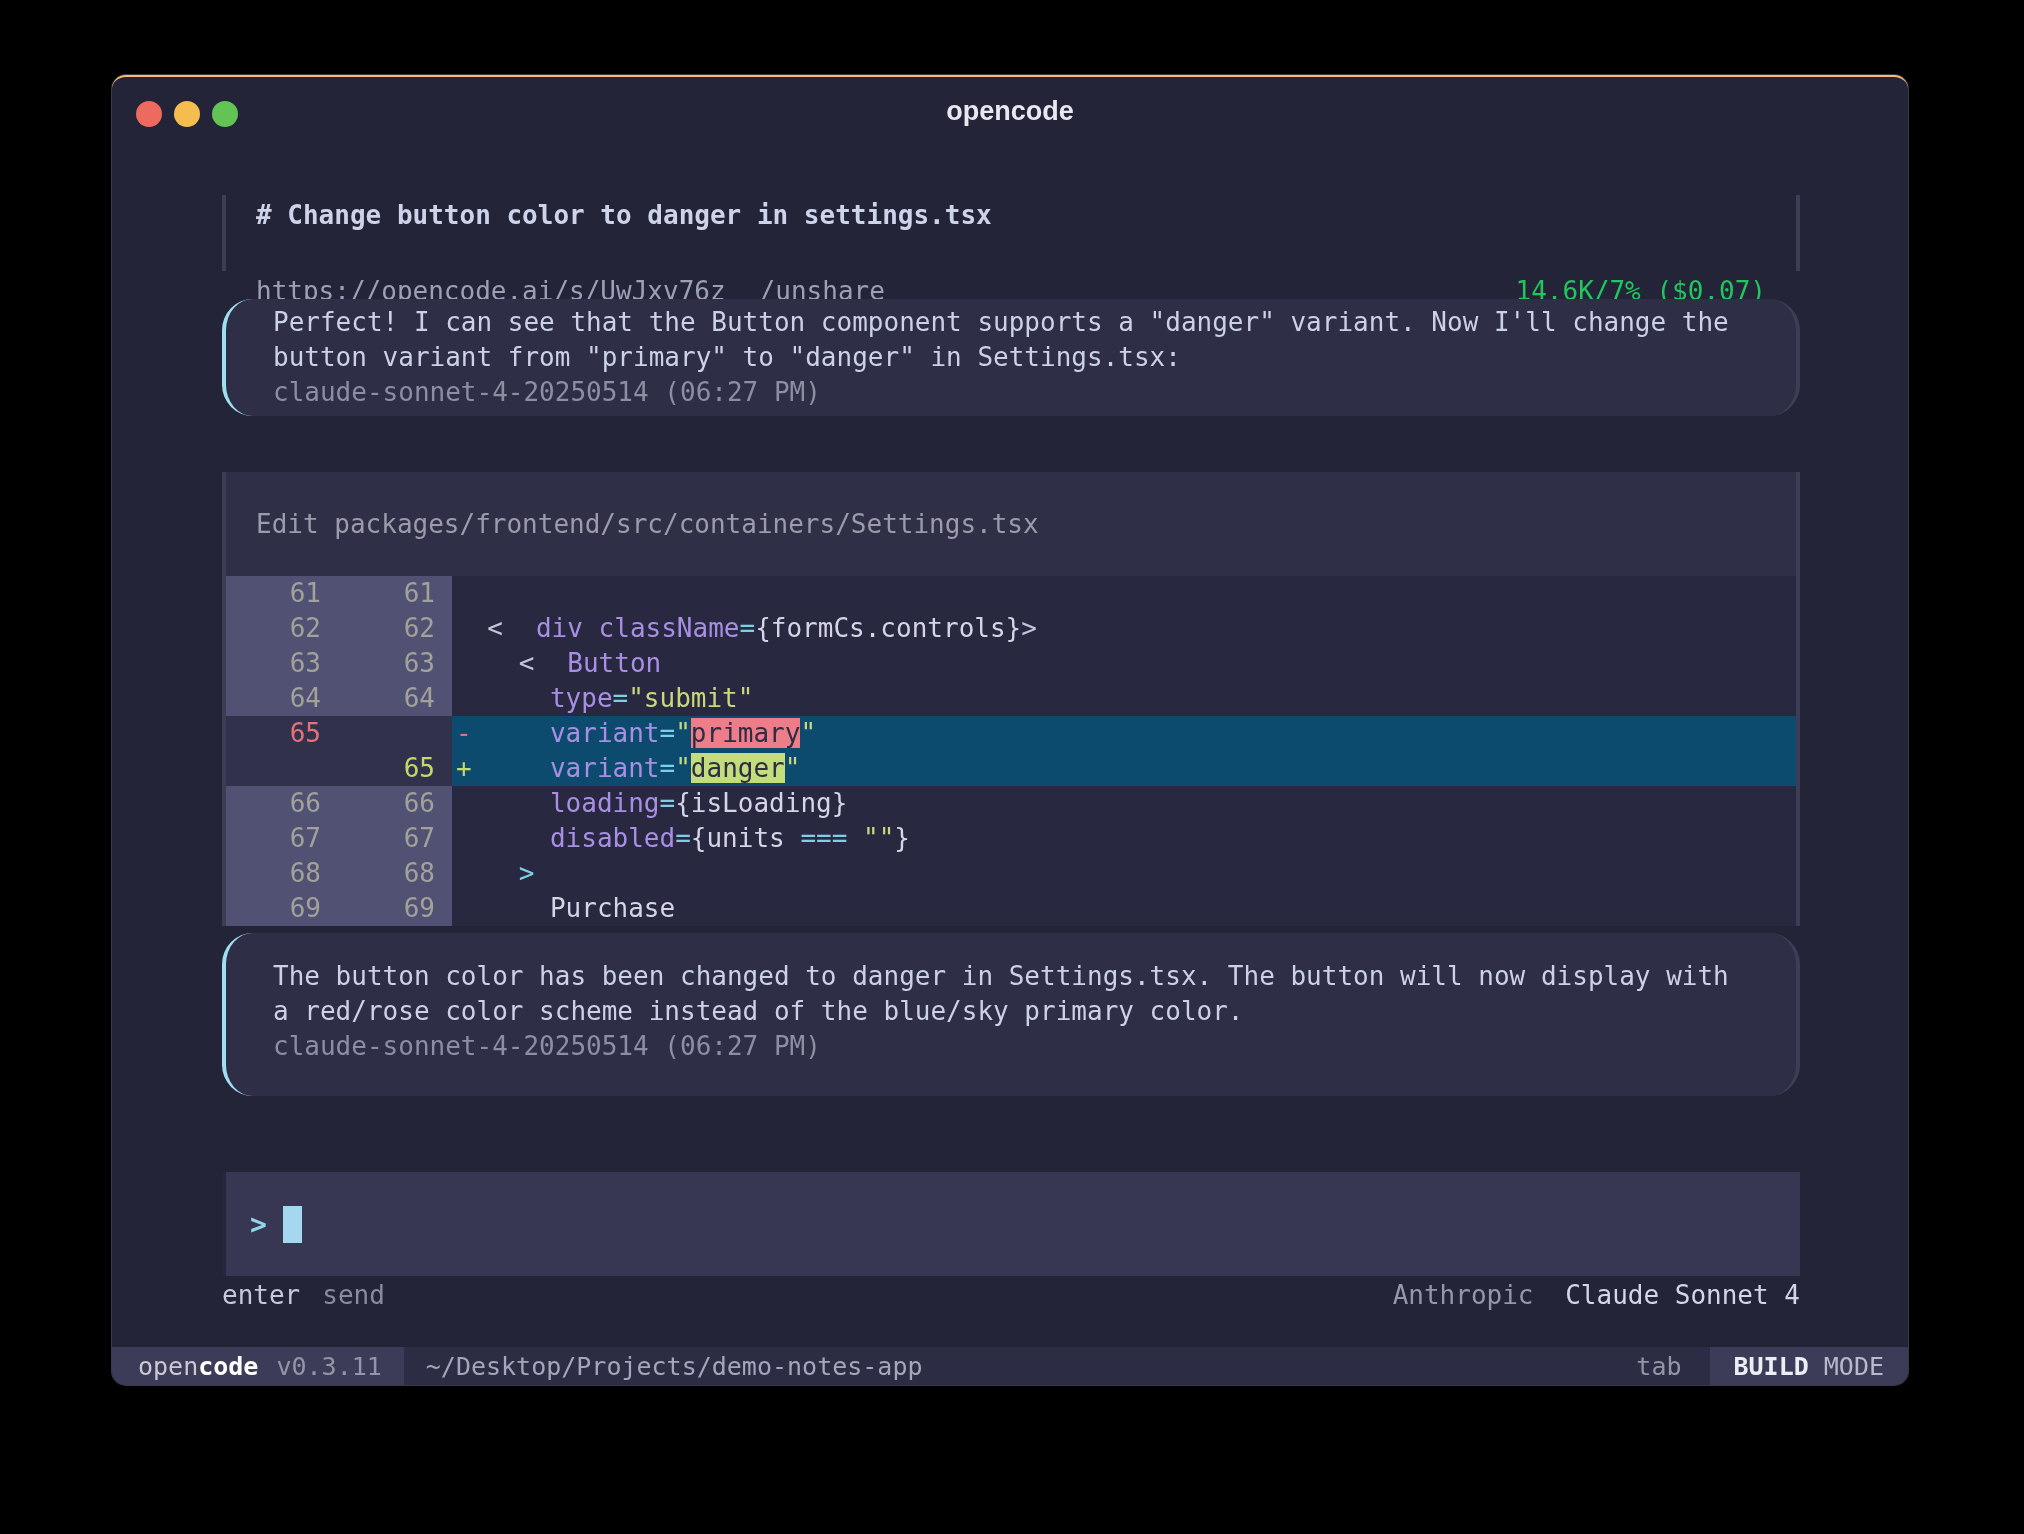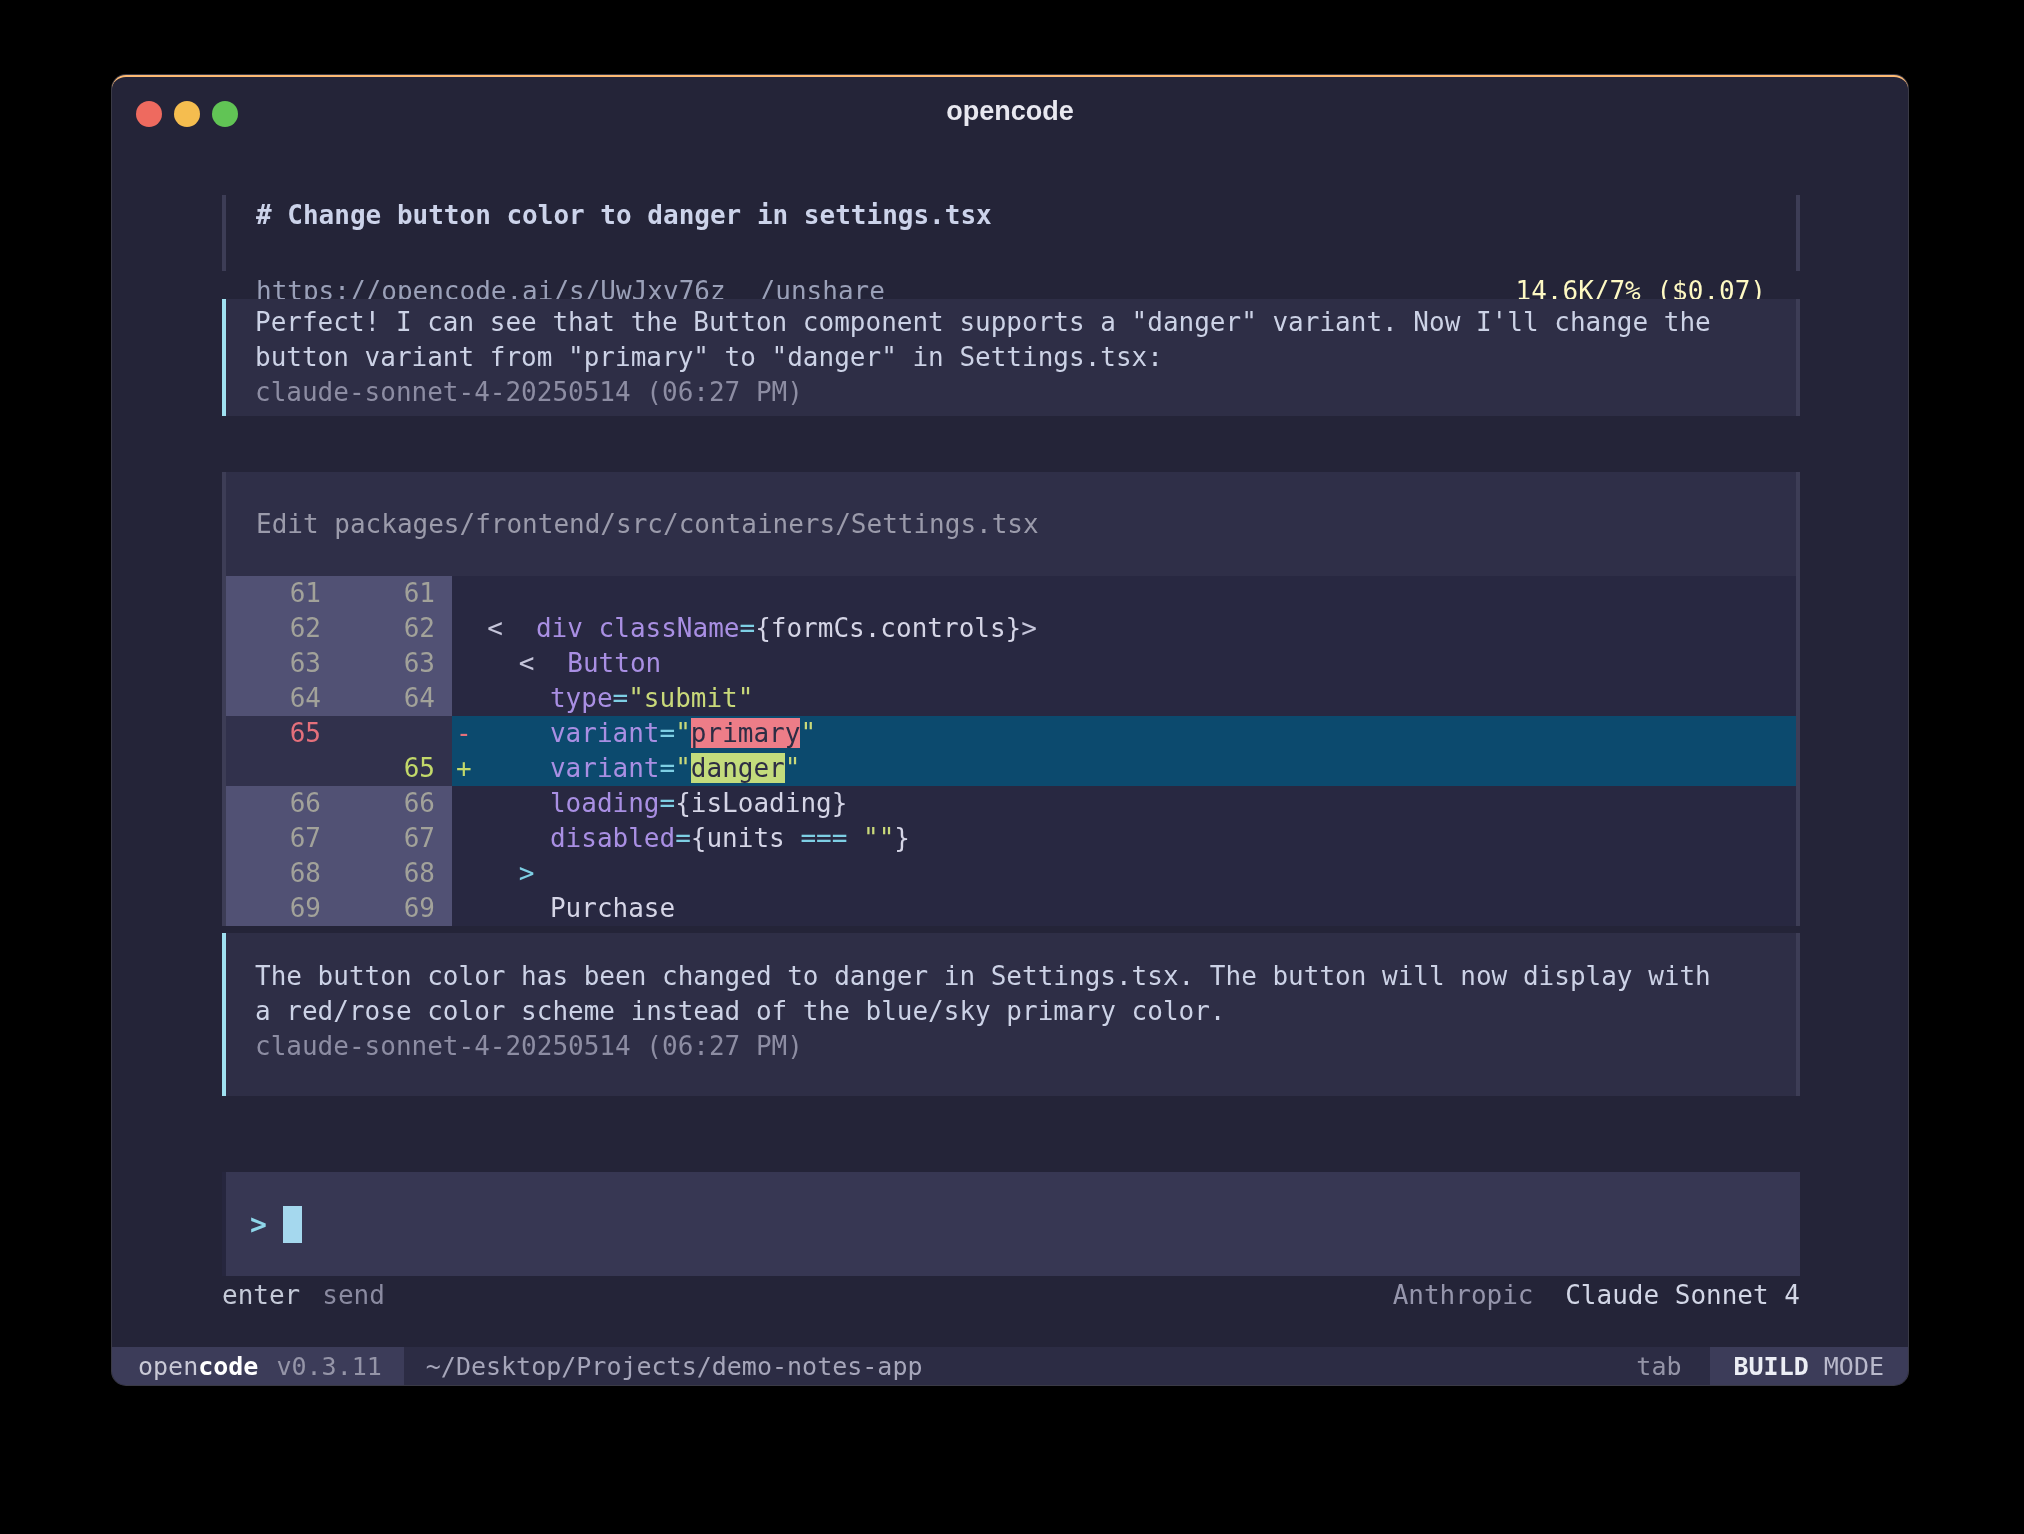--- a/index.html
+++ b/index.html
@@ -15,23 +15,23 @@
   .window-title{position:absolute;top:19px;left:0;right:0;text-align:center;
                 font-family:"Liberation Sans",sans-serif;font-weight:bold;
                 font-size:27px;color:#e8e8f0;}
   
   .block{position:absolute;left:110px;width:1578px;box-sizing:border-box;}
   .session-header{top:118px;height:76px;border-left:4px solid #3d3d56;border-right:4px solid #3d3d56;
                   padding:2px 30px;display:flex;flex-direction:column;justify-content:space-between;gap:40px;}
   .sh-title{font-weight:bold;color:#ccd3ea;font-size:26px;line-height:36px;}
   .sh-row{display:flex;font-size:26px;line-height:36px;color:#9aa0b8;}
   .sh-url{margin-right:34px;}
-  .sh-stats{margin-left:auto;color:#fef9c3;}
+  .sh-stats{margin-left:auto;color:#22c55e;}
   .msg{background:#2e2e46;border-left:4px solid #9fe0f0;border-right:4px solid #3d3d56;
-       padding:6px 29px;}
+       padding:6px 47px;border-radius:31px;}
   .msg .line{font-size:26px;line-height:35px;color:#ccd2e6;}
   .msg .meta{font-size:26px;line-height:35px;color:#8d8da3;}
   .msg-1{top:222px;}
   .msg-2{top:856px;padding-top:26px;padding-bottom:32px;}
   
   .edit-card{top:395px;background:#2f2f48;border-left:4px solid #3d3d56;border-right:4px solid #3d3d56;}
   .edit-header{height:104px;display:flex;align-items:center;padding-left:30px;
                color:#9b9bab;font-size:26px;}
   .diff-row{display:flex;height:35px;line-height:35px;font-size:26px;background:#282841;}
   .gutwrap{display:flex;background:#515174;padding-right:17px;flex:0 0 209px;}

